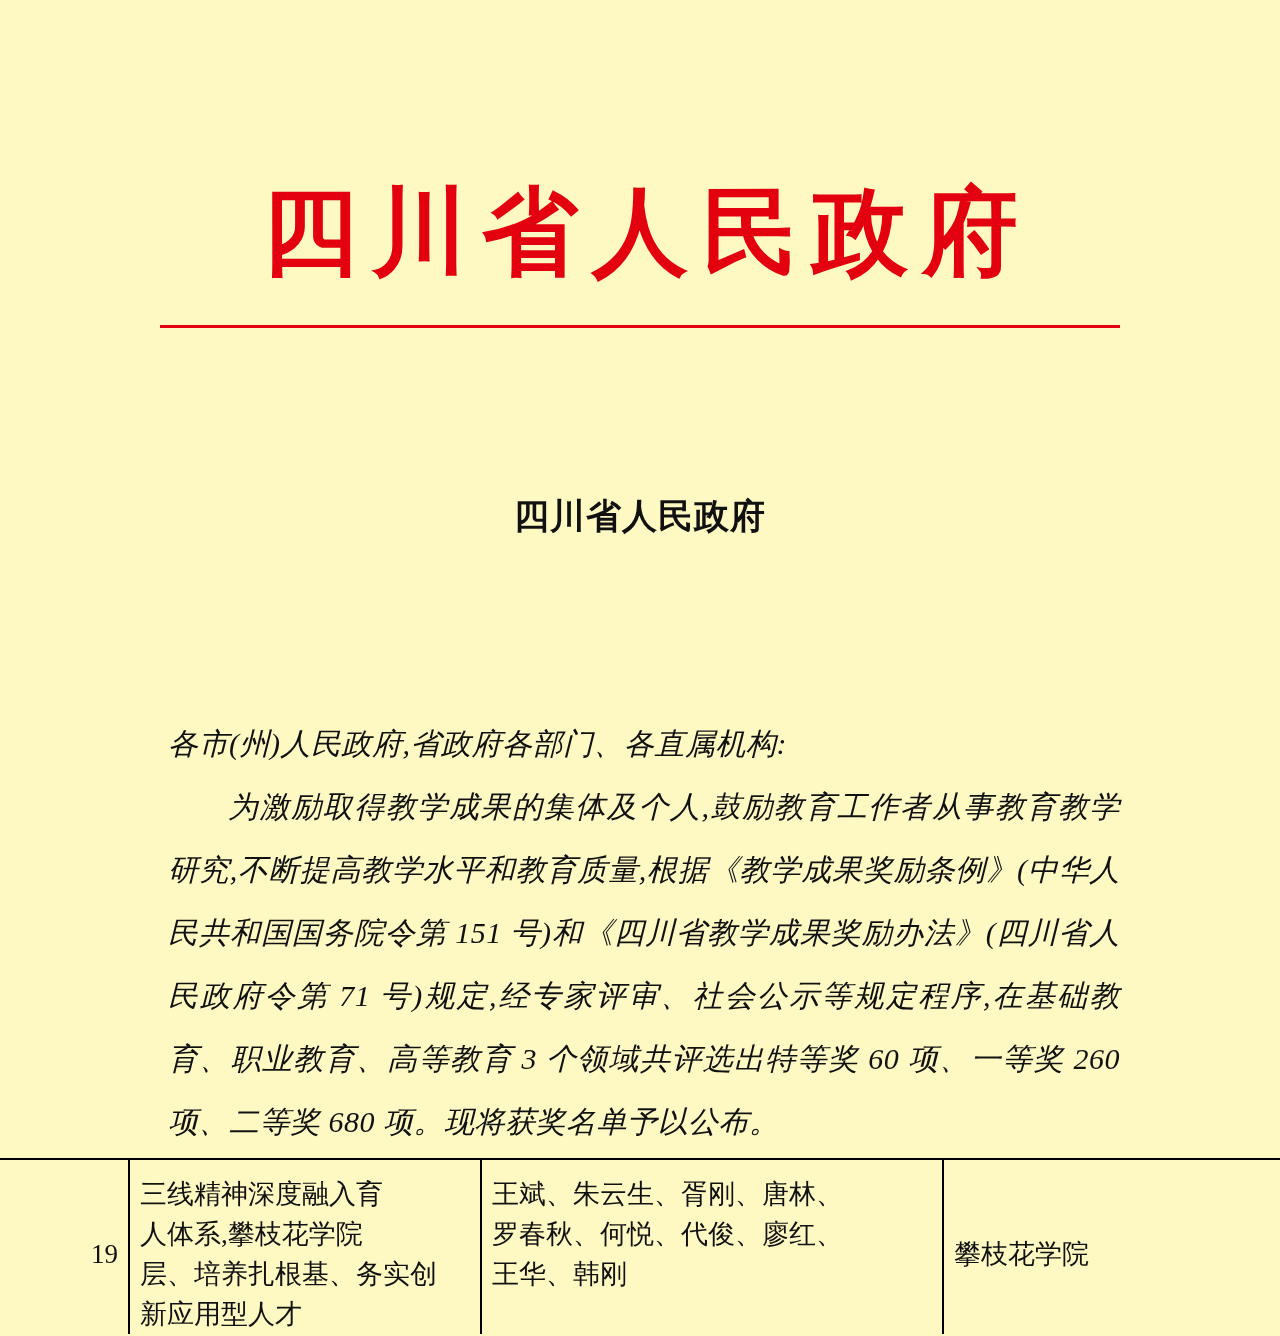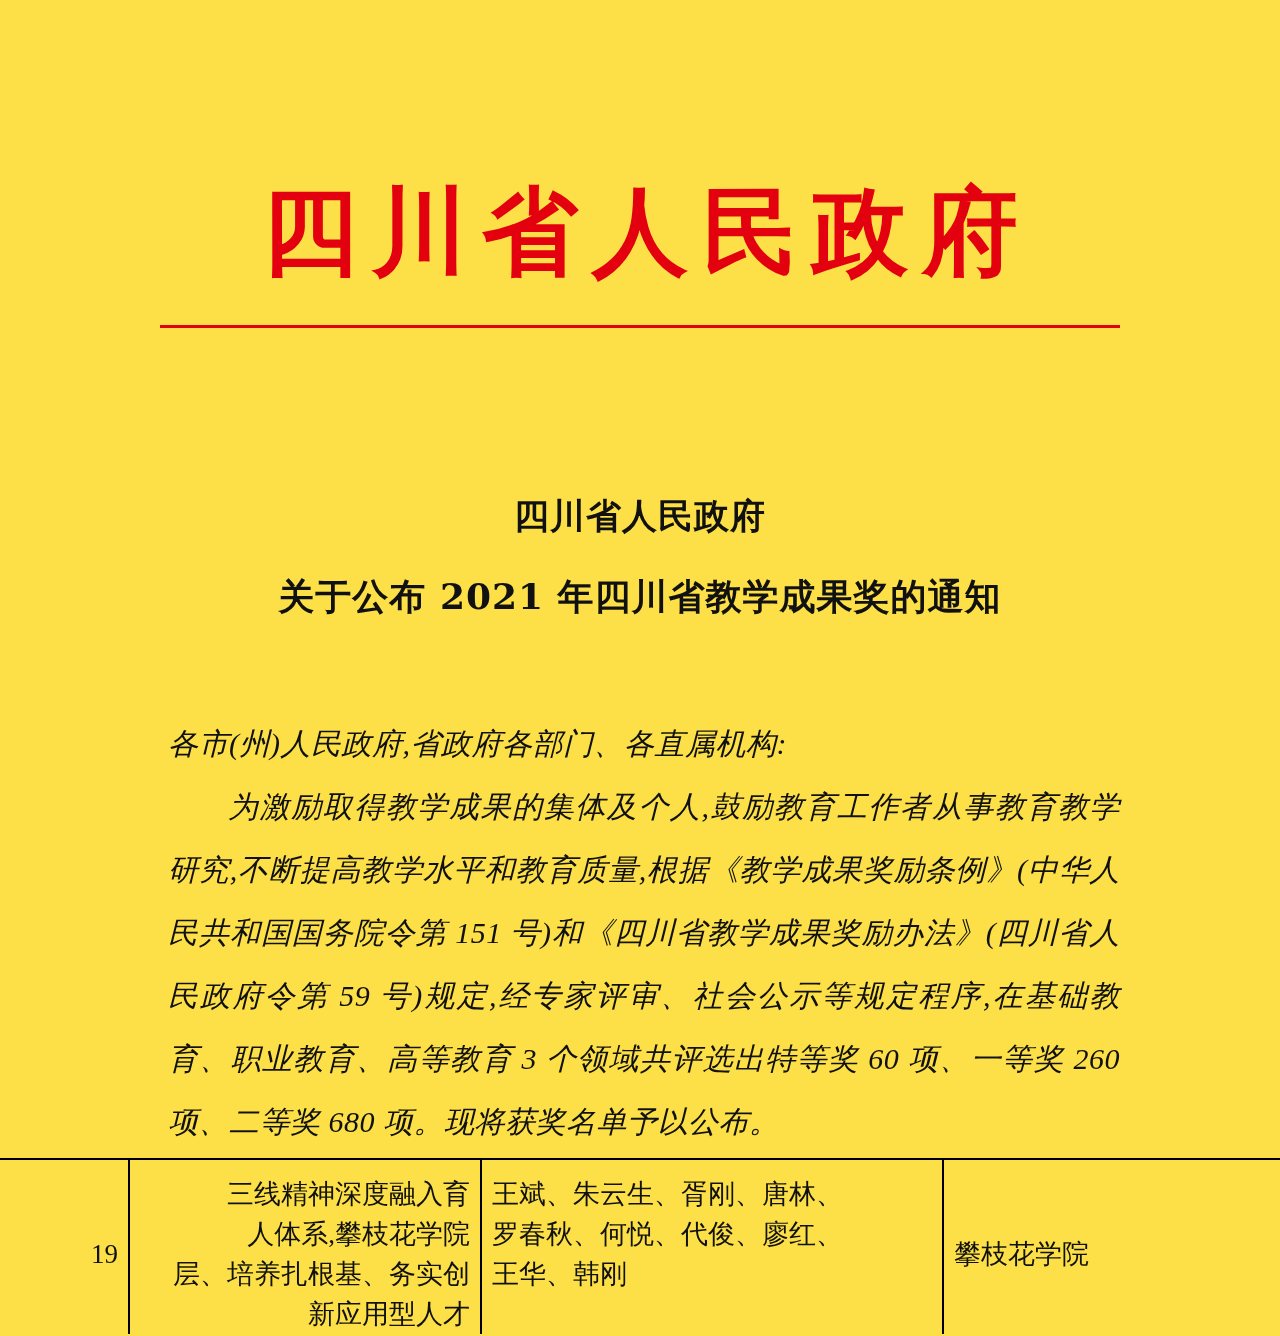--- a/index.html
+++ b/index.html
@@ -14,21 +14,21 @@
     font-family: "Liberation Serif", "DejaVu Serif", serif;
     color: #1a1a1a;
     overflow: hidden;
   }
 
   .page {
     position: absolute;
     left: 0; top: 0;
     width: 1280px;
     height: 1336px;
-    background: #fde047;
+    background: #fef9c3;
   }
 
   
   .masthead {
     position: absolute;
     left: 0;
     top: 178px;
     width: 1280px;
     text-align: center;
   }
@@ -131,21 +131,21 @@
     font-family: "Liberation Serif", "DejaVu Serif", serif;
     color: #111;
   }
   .col-index {
     width: 108px;
     text-align: right;
     vertical-align: middle !important;
     border-left: none !important;
     font-size: 30px;
   }
-  .col-title { width: 330px; text-align: right; }
+  .col-title { width: 330px; }
   .col-people { width: 440px; }
   .col-unit {
     width: 402px;
     border-right: none !important;
     vertical-align: middle !important;
   }
   .cell-line { display: block; white-space: nowrap; }
 </style>
 </head>
 <body>
@@ -154,26 +154,25 @@
 
   <div class="masthead">
     <div class="masthead-title">四川省人民政府</div>
   </div>
 
   <div class="masthead-rule"></div>
 
 
   <div class="title-block">
     <div class="title-line">四川省人民政府</div>
-    <div class="title-line second">关于公布 2021 年四川省教学成果奖的通知</div>
   </div>
 
   <div class="body-text">
     <p>各市(州)人民政府,省政府各部门、各直属机构:</p>
-    <p class="indent">为激励取得教学成果的集体及个人,鼓励教育工作者从事教育教学研究,不断提高教学水平和教育质量,根据《教学成果奖励条例》(中华人民共和国国务院令第 151 号)和《四川省教学成果奖励办法》(四川省人民政府令第 59 号)规定,经专家评审、社会公示等规定程序,在基础教育、职业教育、高等教育 3 个领域共评选出特等奖 60 项、一等奖 260 项、二等奖 680 项。现将获奖名单予以公布。</p>
+    <p class="indent">为激励取得教学成果的集体及个人,鼓励教育工作者从事教育教学研究,不断提高教学水平和教育质量,根据《教学成果奖励条例》(中华人民共和国国务院令第 151 号)和《四川省教学成果奖励办法》(四川省人民政府令第 71 号)规定,经专家评审、社会公示等规定程序,在基础教育、职业教育、高等教育 3 个领域共评选出特等奖 60 项、一等奖 260 项、二等奖 680 项。现将获奖名单予以公布。</p>
   </div>
 
   <div class="table-fragment">
     <table>
       <tbody>
           <tr>
         <td class="col-index">19</td>
         <td class="col-title">
           <span class="cell-line">三线精神深度融入育</span>
           <span class="cell-line">人体系,攀枝花学院</span>

